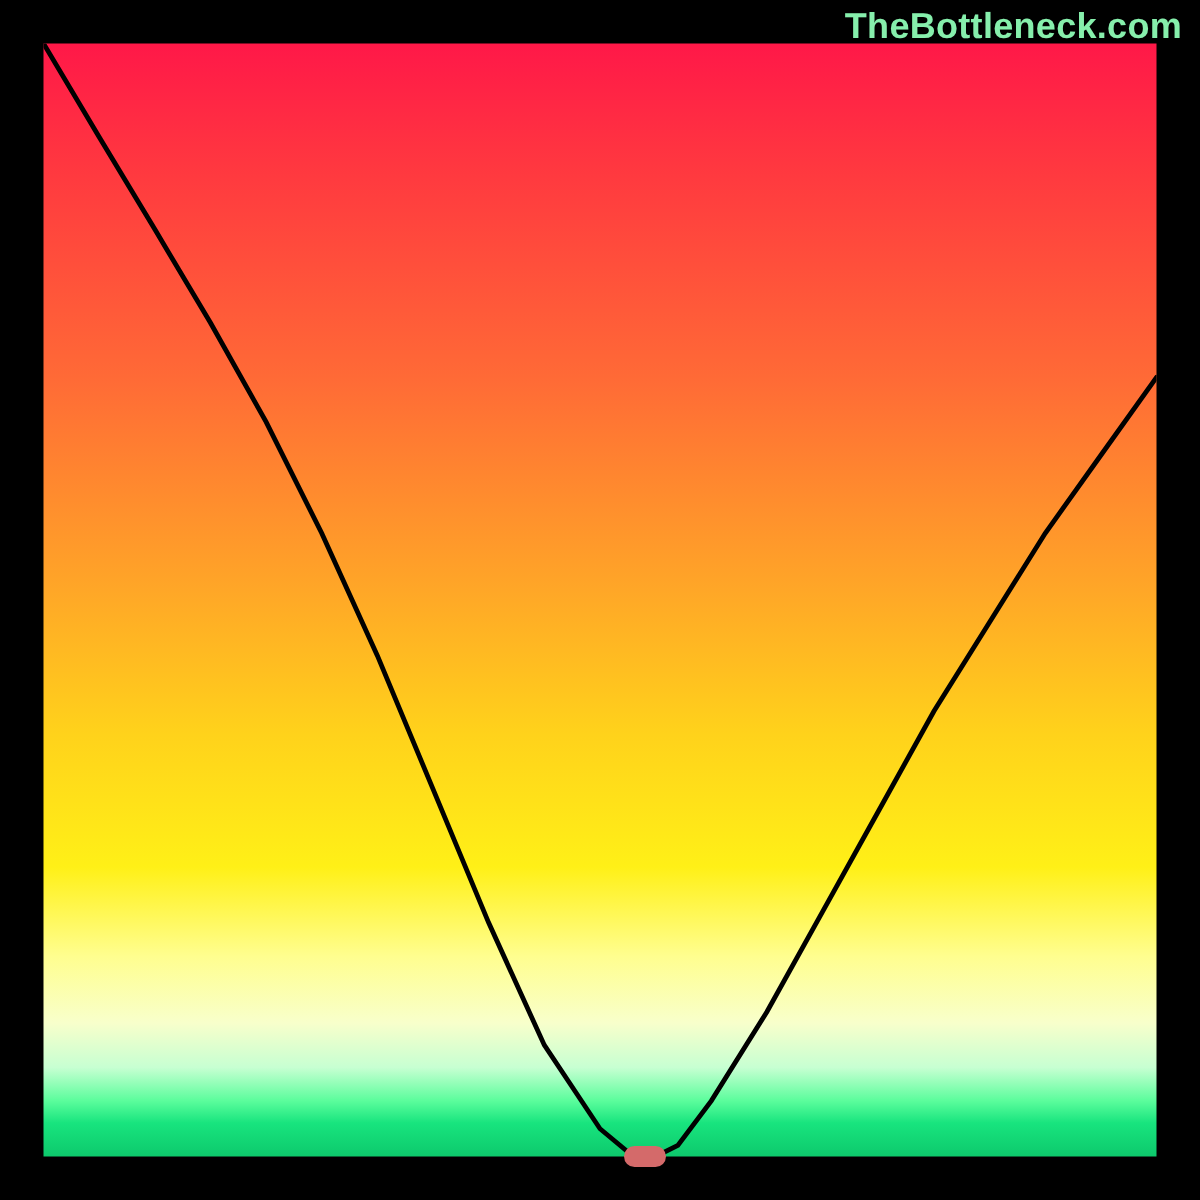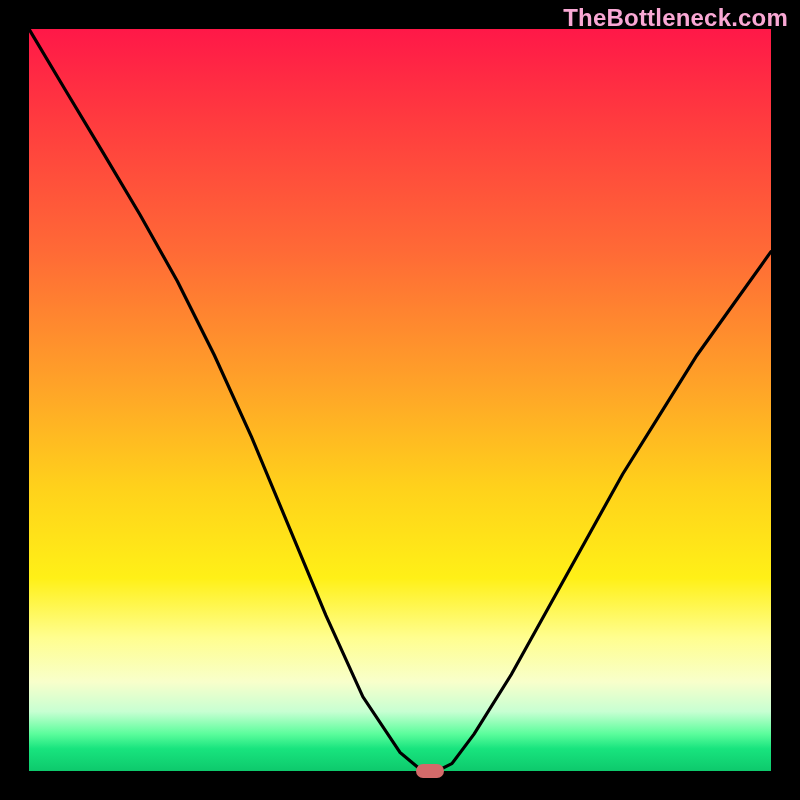--- a/index.html
+++ b/index.html
@@ -10,21 +10,21 @@
     height: 800px;
     background: #000;
   }
   .watermark {
     position: absolute;
     top: 4px;
     right: 12px;
     font-family: Arial, Helvetica, sans-serif;
     font-size: 24px;
     font-weight: 600;
-    color: #f9a8d4;
+    color: #86efac;
     letter-spacing: 0.2px;
   }
   .plot-area {
     position: absolute;
     left: 29px;
     top: 29px;
     width: 742px;
     height: 742px;
     background: linear-gradient(
       to bottom,

